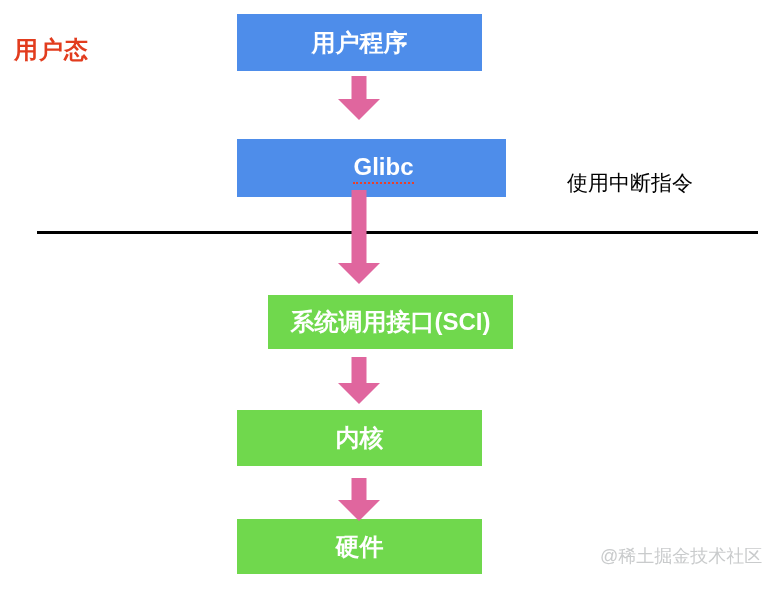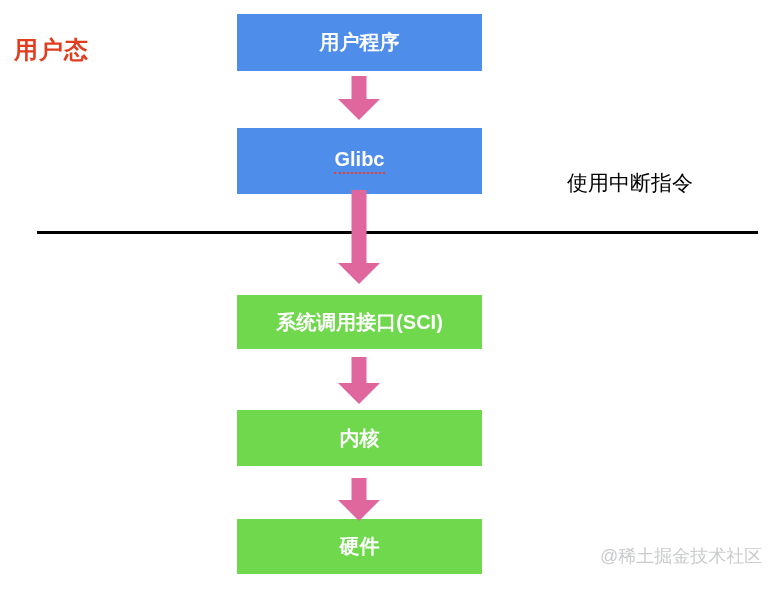--- a/index.html
+++ b/index.html
@@ -29,28 +29,28 @@
   
   .flow-box {
     position: absolute;
     left: 237px;
     width: 245px;
     display: flex;
     align-items: center;
     justify-content: center;
     color: #ffffff;
     font-weight: bold;
-    font-size: 20px;
+    font-size: 24px;
     white-space: nowrap;
   }
   .flow-box.blue  { background: var(--user-box-blue, #4e8dea); }
   .flow-box.green { background: var(--kernel-box-green, #70d84d); }
   .box-user-program { top: 14px;  height: 57px; }
-  .box-glibc        { top: 128px; height: 66px; }
-  .box-sci          { top: 295px; height: 54px; }
+  .box-glibc        { top: 139px; height: 58px; padding-left: 24px; }
+  .box-sci          { top: 295px; height: 54px; margin-left: 31px; }
   .box-kernel       { top: 410px; height: 56px; text-align: right; }
   .box-hardware     { top: 519px; height: 55px; }
 
   
   .spellcheck-underline {
     border-bottom: 2px dotted #e8402a;
     padding-bottom: 1px;
   }
 
   

